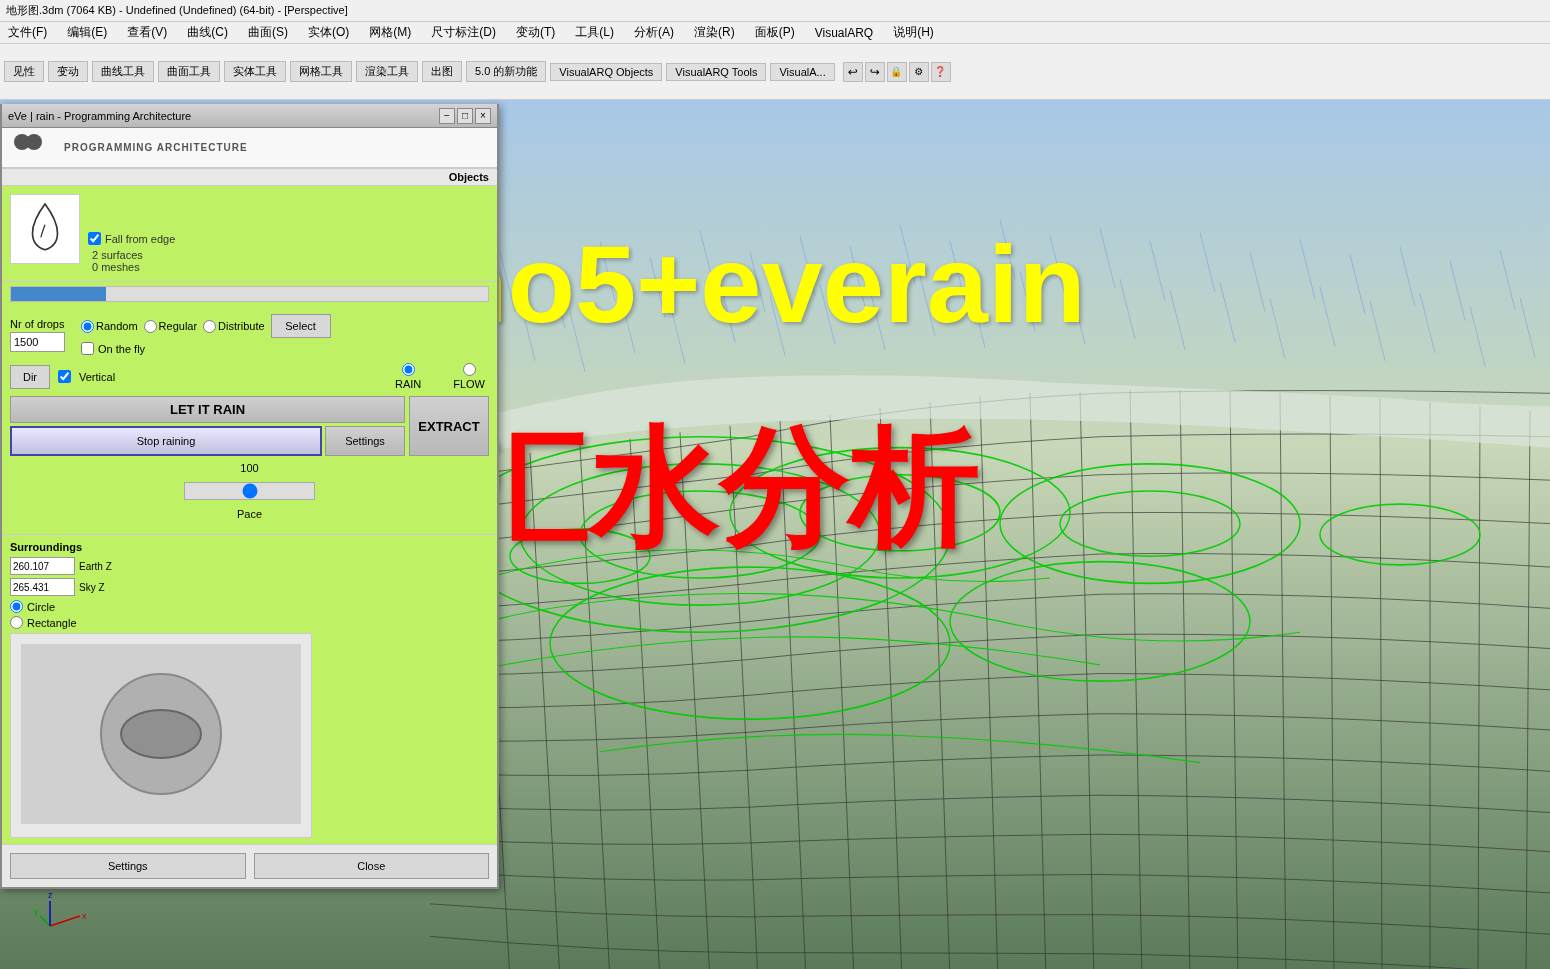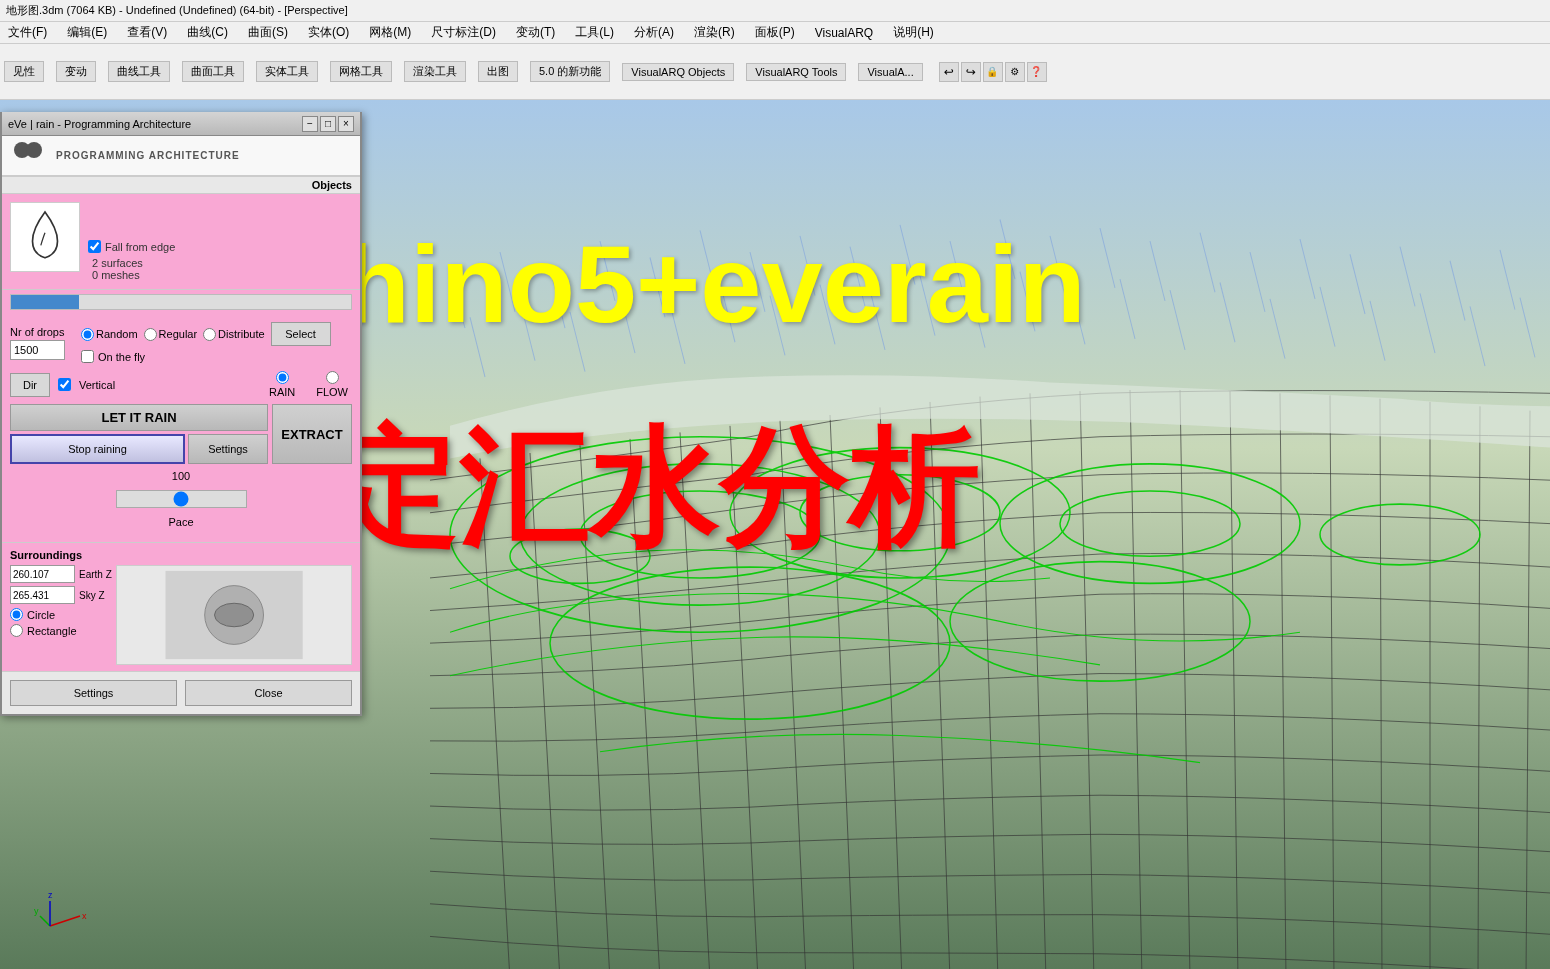--- a/index.html
+++ b/index.html
@@ -30,21 +30,21 @@
     .menu-item { cursor: pointer; padding: 2px 4px; white-space: nowrap; }
 
     
     .toolbar-area {
       background: #f0f0f0;
       height: 56px;
       border-bottom: 1px solid #ccc;
       display: flex;
       align-items: center;
       padding: 2px 4px;
-      gap: 12px;
+      gap: 4px;
       overflow: hidden;
     }
     .toolbar-tab {
       background: #e0e0e0;
       border: 1px solid #bbb;
       padding: 2px 8px;
       font-size: 11px;
       cursor: pointer;
       white-space: nowrap;
     }
@@ -94,24 +94,24 @@
       color: #ff0000;
       font-family: 'Microsoft YaHei', SimHei, sans-serif;
       text-shadow: 3px 3px 6px rgba(0,0,0,0.4);
       white-space: nowrap;
       z-index: 5;
     }
 
     
     .dialog {
       position: absolute;
-      top: 12px;
+      top: 4px;
       left: 0;
-      width: 362px;
-      background: #f9a8d4;
+      width: 499px;
+      background: #bef264;
       border: 2px solid #888;
       border-top: none;
       z-index: 100;
       box-shadow: 2px 2px 8px rgba(0,0,0,0.4);
     }
 
     .dialog-title-bar {
       background: linear-gradient(180deg, #d4d4d4, #b8b8b8);
       height: 24px;
       display: flex;
@@ -228,21 +228,21 @@
       padding: 1px 3px;
       background: #fff;
     }
 
     .radio-group { display: flex; align-items: center; gap: 6px; font-size: 11px; }
     .radio-option { display: flex; align-items: center; gap: 2px; }
 
     .rain-flow-row {
       display: flex;
       align-items: flex-start;
-      gap: 21px;
+      gap: 32px;
       margin-bottom: 6px;
       padding: 0 4px;
     }
     .rain-flow-option {
       display: flex;
       flex-direction: column;
       align-items: center;
       gap: 2px;
     }
 
@@ -557,21 +557,21 @@
     <div class="dialog-title-bar">
       <span class="dialog-title-text">eVe | rain - Programming Architecture</span>
       <div class="dialog-controls">
         <div class="dialog-btn">−</div>
         <div class="dialog-btn">□</div>
         <div class="dialog-btn">×</div>
       </div>
     </div>
 
     <div class="plugin-logo-area">
-      <div style="display:flex;align-items:center;gap:12px;justify-content:flex-end;">
+      <div style="display:flex;align-items:center;gap:20px;justify-content:flex-end;">
         <div style="width:32px;height:32px;">
           <svg viewBox="0 0 32 32" width="32" height="32">
             <circle cx="10" cy="10" r="8" fill="#555"></circle>
             <circle cx="22" cy="10" r="8" fill="#555"></circle>
           </svg>
         </div>
         <span class="plugin-logo-text">PROGRAMMING ARCHITECTURE</span>
       </div>
     </div>
 
@@ -664,21 +664,21 @@
 
       <div class="pace-row">
         <span class="label">100</span>
         <input type="range" class="pace-slider" min="0" max="200" value="100" style="">
         <span class="label">Pace</span>
       </div>
     </div>
 
     <div class="surroundings-section">
       <div class="surroundings-label">Surroundings</div>
-      <div style="display:flex; gap:4px; align-items:flex-start;">
+      <div style="display:flex; gap:4px; align-items:flex-start;flex-direction:column;">
         <div>
           <div class="surr-row">
             <input type="text" class="surr-input" value="260.107" style="">
             <span class="surr-label">Earth Z</span>
           </div>
           <div class="surr-row">
             <input type="text" class="surr-input" value="265.431" style="">
             <span class="surr-label">Sky Z</span>
           </div>
           <div class="shape-radio">

